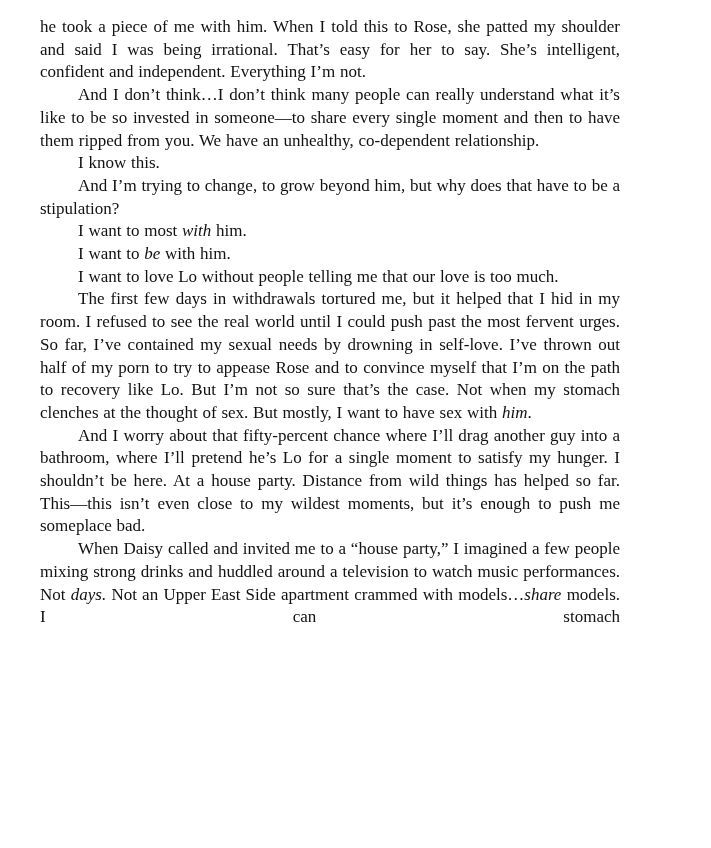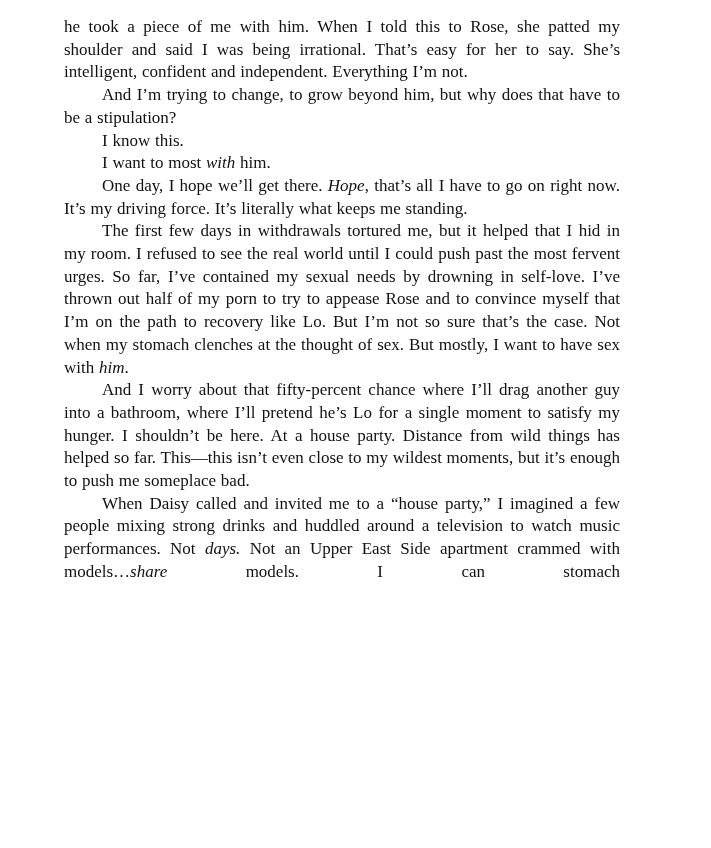--- a/index.html
+++ b/index.html
@@ -9,21 +9,21 @@
   }
   body {
     width: 711px;
     height: 848px;
     overflow: hidden;
   }
   .book-page {
     box-sizing: border-box;
     width: 711px;
     height: 848px;
-    padding: 16px 91px 0 64px;
+    padding: 16px 91px 0 40px;
     font-family: "Liberation Serif", "DejaVu Serif", serif;
     font-size: 17px;
     line-height: 22.7px;
     color: #111111;
     text-align: justify;
     overflow: hidden;
   }
   .book-page p {
     margin: 0;
     padding: 0;
@@ -38,20 +38,22 @@
     text-align-last: justify;
   }
   .book-page i {
   }
 </style>
 </head>
 <body>
 
 <div class="book-page" style="background: rgb(255, 255, 255); color: rgb(17, 17, 17);">
   <p class="opening"><span>he took a piece of me with him. When I told this to Rose, she patted my shoulder and said I was being irrational. That’s easy for her to say. She’s intelligent, confident and independent. Everything I’m not.</span></p>
+  <p><span>And I don’t think…I don’t think many people can really understand what it’s like to be so invested in someone—to share every single moment and then to have them ripped from you. We have an unhealthy, co-dependent relationship.</span></p>
+  <p><span>I know this.</span></p>
   <p><span>And I’m trying to change, to grow beyond him, but why does that have to be a stipulation?</span></p>
-  <p><span>I know this.</span></p>
   <p><span>I want to most </span><i>with</i><span> him.</span></p>
-  <p><span>One day, I hope we’ll get there. </span><i>Hope</i><span>, that’s all I have to go on right now. It’s my driving force. It’s literally what keeps me standing.</span></p>
+  <p><span>I want to </span><i>be</i><span> with him.</span></p>
+  <p><span>I want to love Lo without people telling me that our love is too much.</span></p>
   <p><span>The first few days in withdrawals tortured me, but it helped that I hid in my room. I refused to see the real world until I could push past the most fervent urges. So far, I’ve contained my sexual needs by drowning in self-love. I’ve thrown out half of my porn to try to appease Rose and to convince myself that I’m on the path to recovery like Lo. But I’m not so sure that’s the case. Not when my stomach clenches at the thought of sex. But mostly, I want to have sex with </span><i>him</i><span>.</span></p>
   <p><span>And I worry about that fifty-percent chance where I’ll drag another guy into a bathroom, where I’ll pretend he’s Lo for a single moment to satisfy my hunger. I shouldn’t be here. At a house party. Distance from wild things has helped so far. This—this isn’t even close to my wildest moments, but it’s enough to push me someplace bad.</span></p>
   <p class="continues"><span>When Daisy called and invited me to a “house party,” I imagined a few people mixing strong drinks and huddled around a television to watch music performances. Not </span><i>days.</i><span> Not an Upper East Side apartment crammed with models…</span><i>share</i><span> models. I can stomach</span></p>
 </div>
 
 </body></html>

